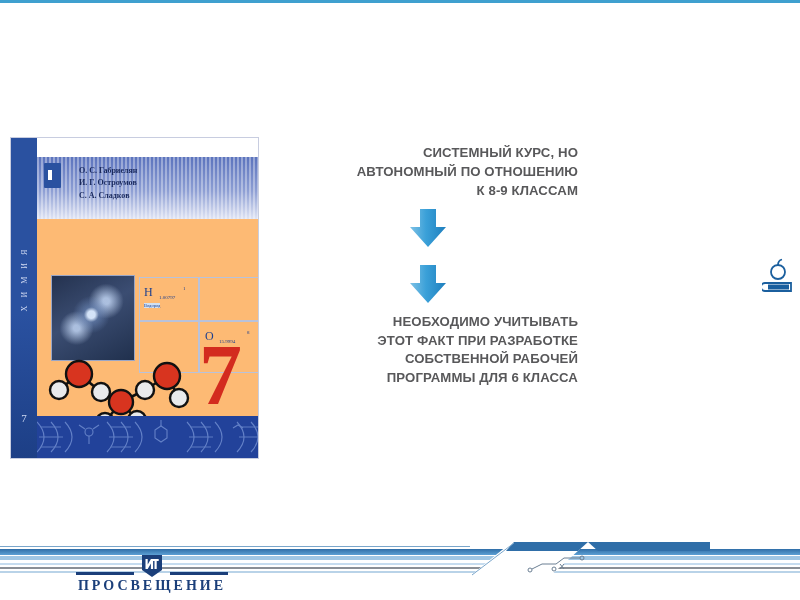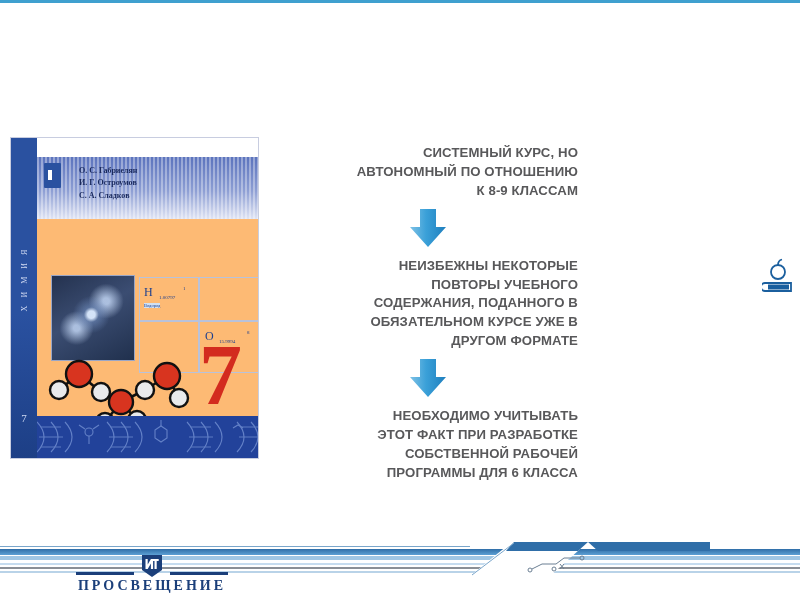--- a/index.html
+++ b/index.html
@@ -439,25 +439,20 @@
               <stop offset="45%" stop-color="#3aa0d8"></stop>
               <stop offset="100%" stop-color="#1f7fbe"></stop>
             </linearGradient>
           </defs>
           <path d="M14 0 h16 v18 h10 L22 38 L4 18 h10 z" fill="url(#ag1)"></path>
         </svg>
       </span>
     </div>
     <div class="gap-a"></div>
 
-    <div class="para">НЕИЗБЕЖНЫ НЕКОТОРЫЕ
-ПОВТОРЫ УЧЕБНОГО
-СОДЕРЖАНИЯ, ПОДАННОГО В
-ОБЯЗАТЕЛЬНОМ КУРСЕ УЖЕ В
-ДРУГОМ ФОРМАТЕ</div>
 
     <div class="gap-a"></div>
     <div class="arrow-wrap">
       <span class="arrow">
         <svg viewBox="0 0 44 40" width="44" height="40" aria-hidden="true">
           <defs>
             <linearGradient id="ag2" x1="0" y1="0" x2="1" y2="0">
               <stop offset="0%" stop-color="#7fc2e6"></stop>
               <stop offset="45%" stop-color="#3aa0d8"></stop>
               <stop offset="100%" stop-color="#1f7fbe"></stop>

